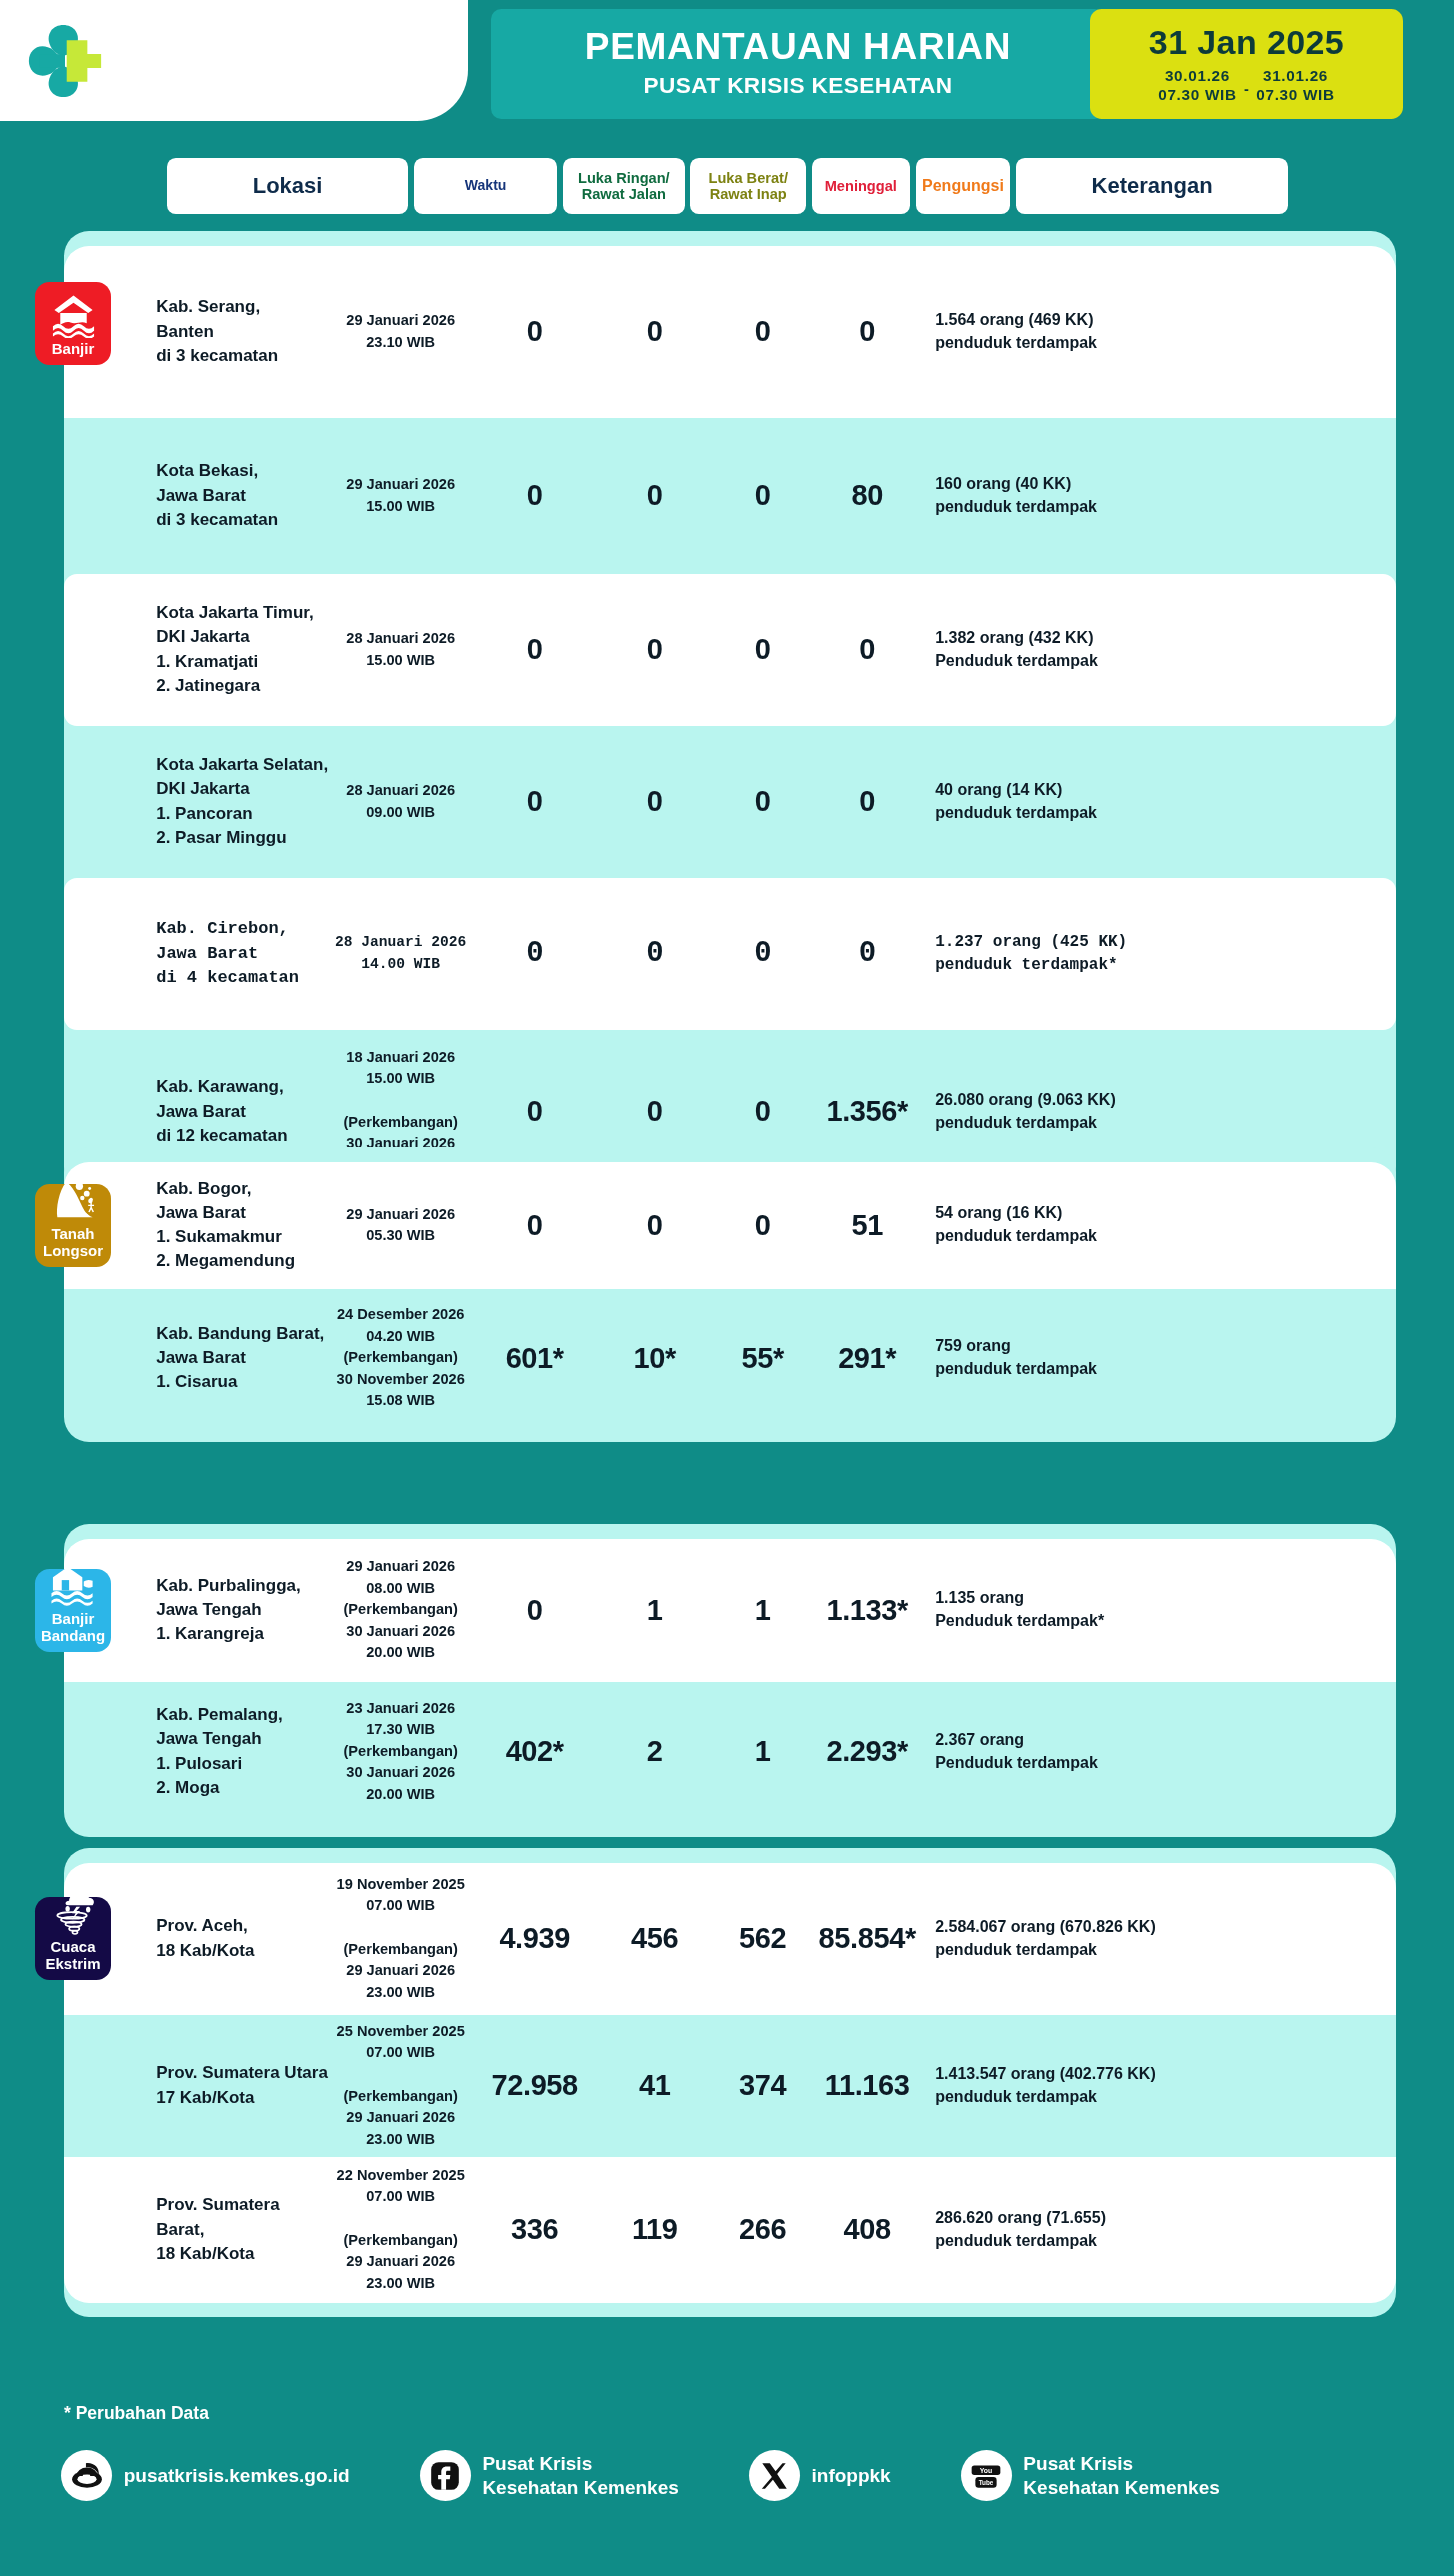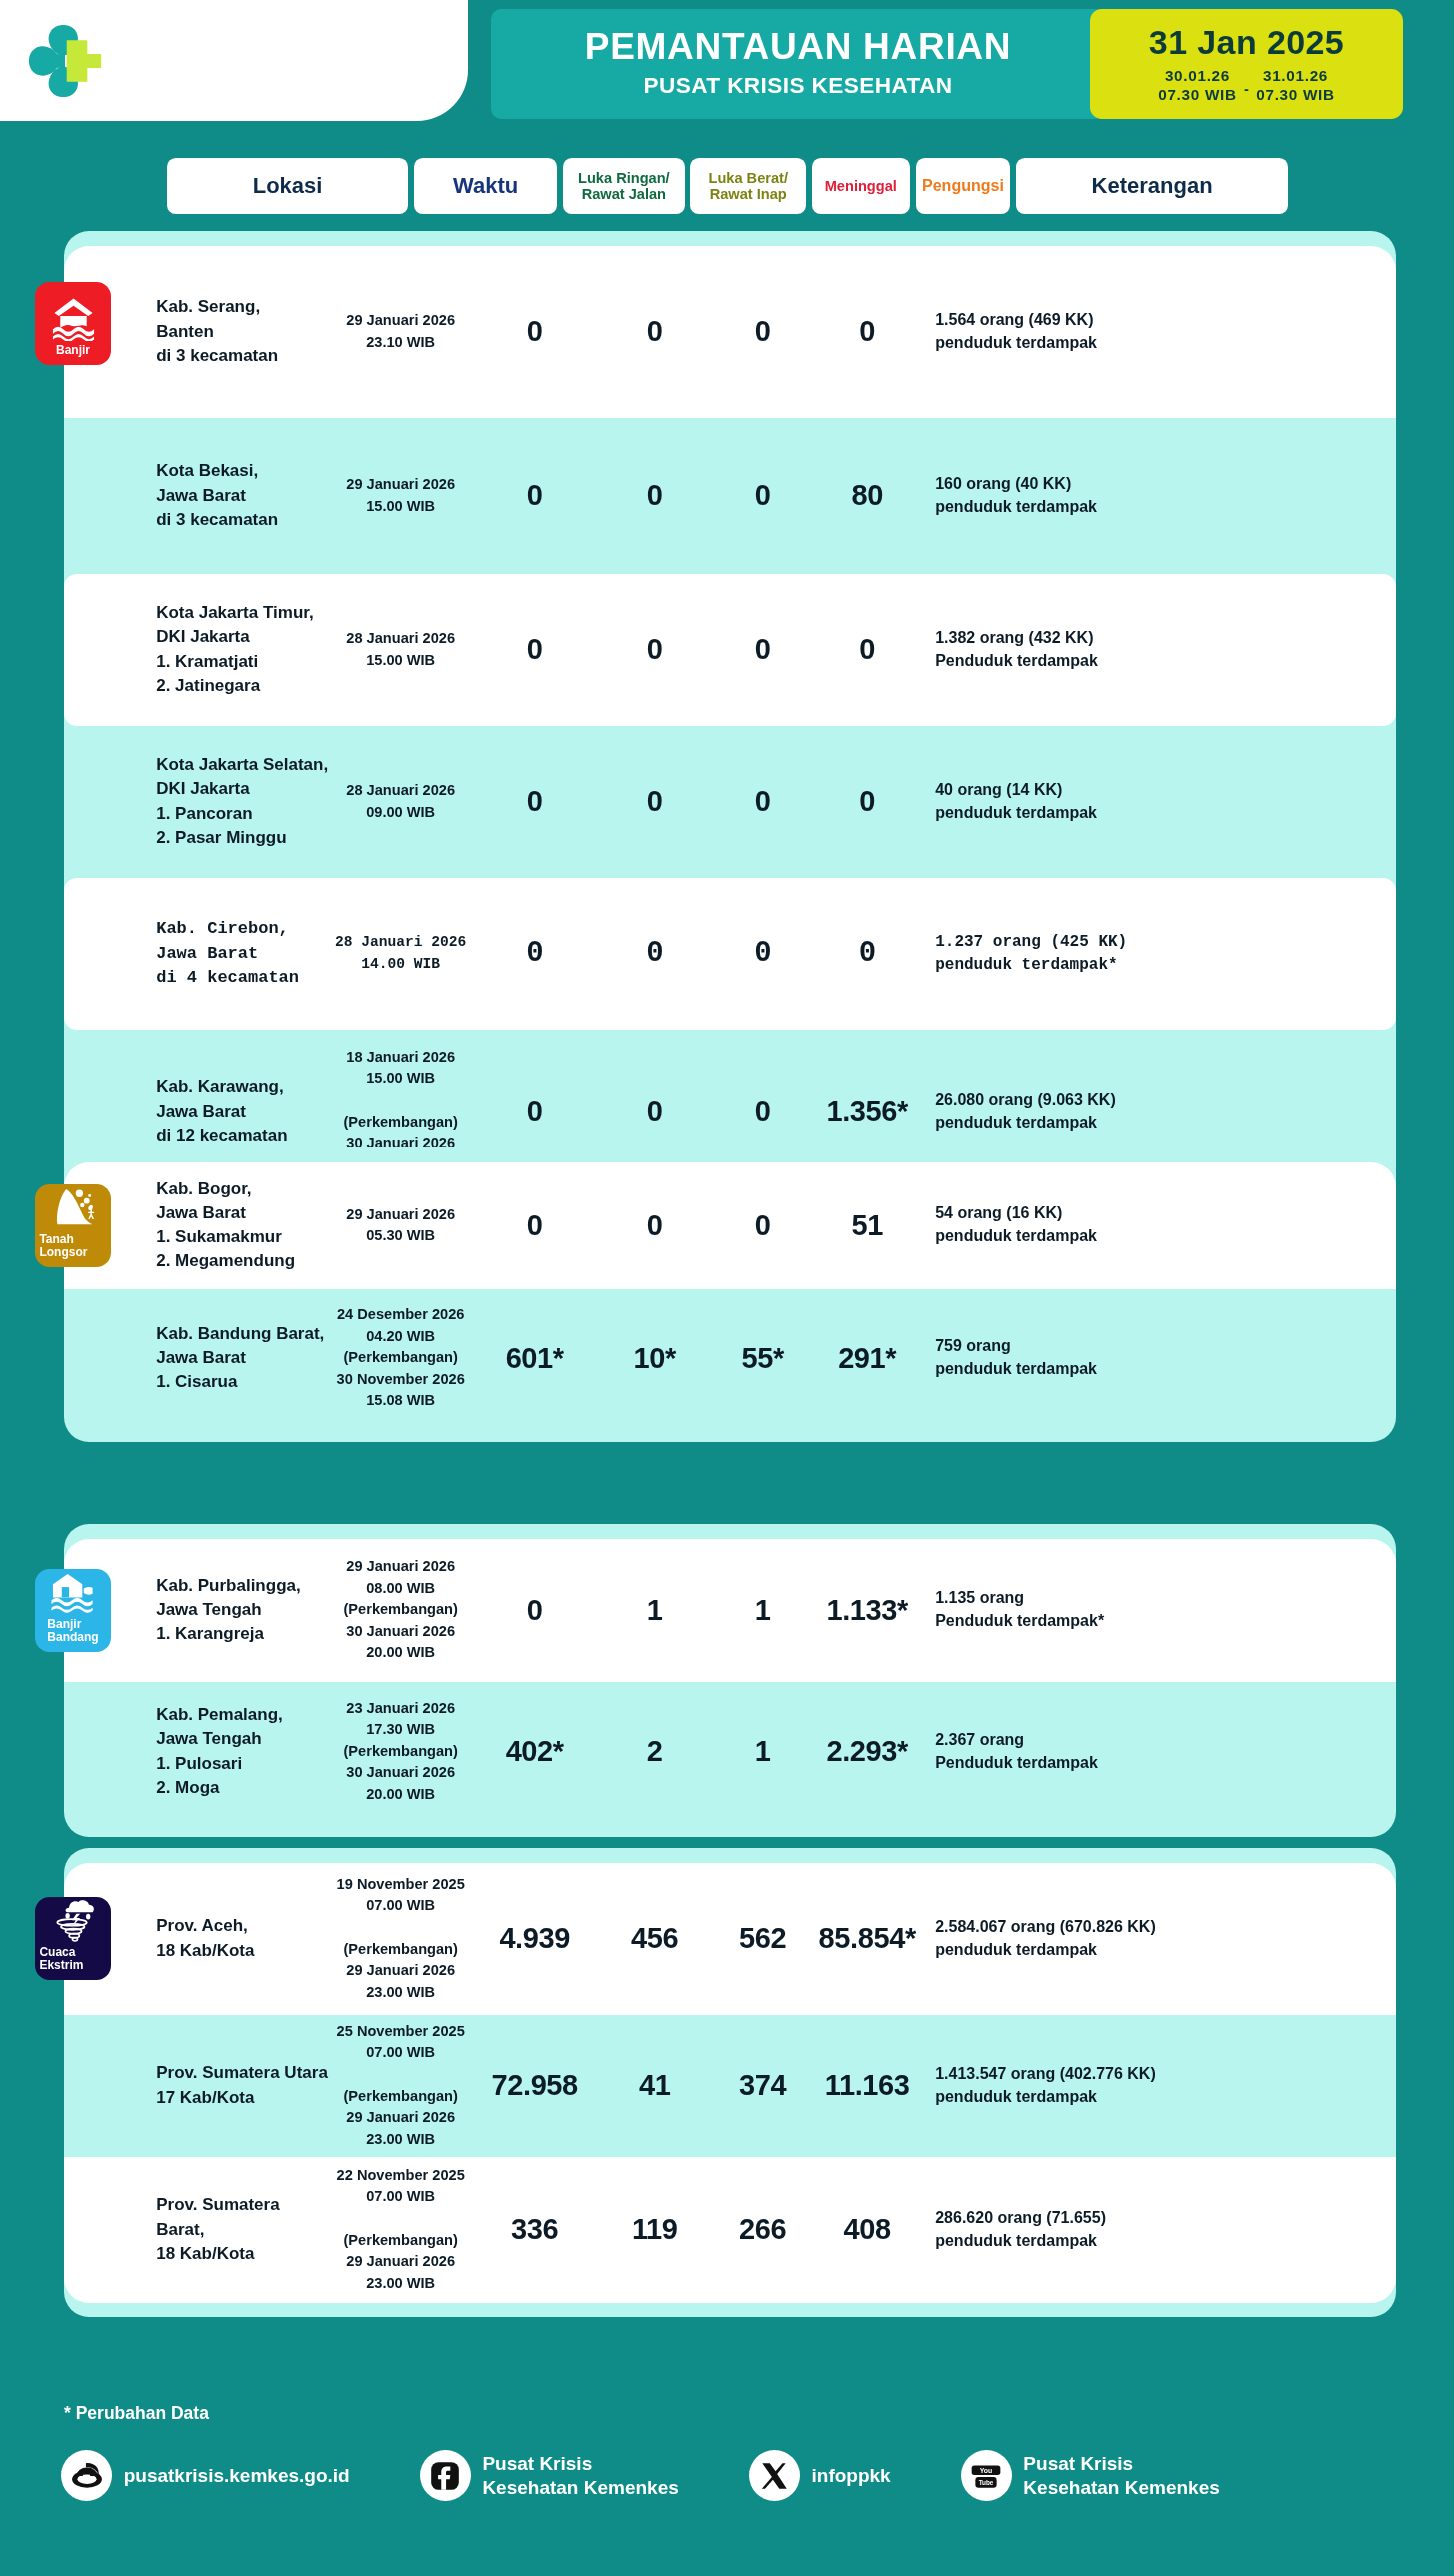--- a/index.html
+++ b/index.html
@@ -65,21 +65,21 @@
     padding: 0 167px 0 167px;
   }
   .ch {
     background: #ffffff; border-radius: 8.8px;
     display: flex; align-items: center; justify-content: center;
     text-align: center; margin-right: 5.8px;
     font-weight: bold; line-height: 1.12;
   }
   .ch:last-child { margin-right: 0; }
   .ch-lokasi { width: 244px; font-size: 22px; color: #0e2b4a; }
-  .ch-waktu  { width: 145px; font-size: 22px; color: #16357a; }
+  .ch-waktu  { width: 145px; font-size: 14px; color: #16357a; }
   .ch-lr     { width: 123px; font-size: 14.6px; color: #0f6b3f; }
   .ch-lb     { width: 117px; font-size: 14.6px; color: #7d8212; }
   .ch-mg     { width: 99px; font-size: 14.6px; color: #e0203a; }
   .ch-pg     { width: 96px; font-size: 16px; color: #f07a1a; }
   .ch-ket    { width: 275px; font-size: 22px; color: #0e2b4a; }
 
   
   .section {
     position: absolute; left: 64px; width: 1332px;
     background: #b9f5ef; border-radius: 25px;
@@ -111,22 +111,22 @@
   .badge {
     position: absolute; left: -29px;
     width: 76px; border-radius: 14.6px;
     display: flex; flex-direction: column;
     align-items: center; justify-content: flex-end;
     padding: 8.8px 4.4px 7.3px 4.4px;
     z-index: 5;
   }
   .badge-icon { width: 47px; height: 47px; margin-bottom: 2.9px; }
   .badge-label {
-    font-size: 12px; font-weight: bold; color: #ffffff;
-    line-height: 1.12;
+    font-size: 15px; font-weight: bold; color: #ffffff;
+    text-align: center; line-height: 1.12;
   }
 
   
   .footer { position: absolute; left: 0; top: 2403px; width: 1455px; }
   .note { font-size: 17.5px; font-weight: bold; color: #ffffff; padding-left: 64px; }
   .socials { display: flex; align-items: center; padding-left: 61px; margin-top: 26px; gap: 28px; }
   .social { display: flex; align-items: center; margin-right: 42px; }
   .social-circle {
     width: 51px; height: 51px; border-radius: 50%;
     background: #ffffff; flex: 0 0 51px;

